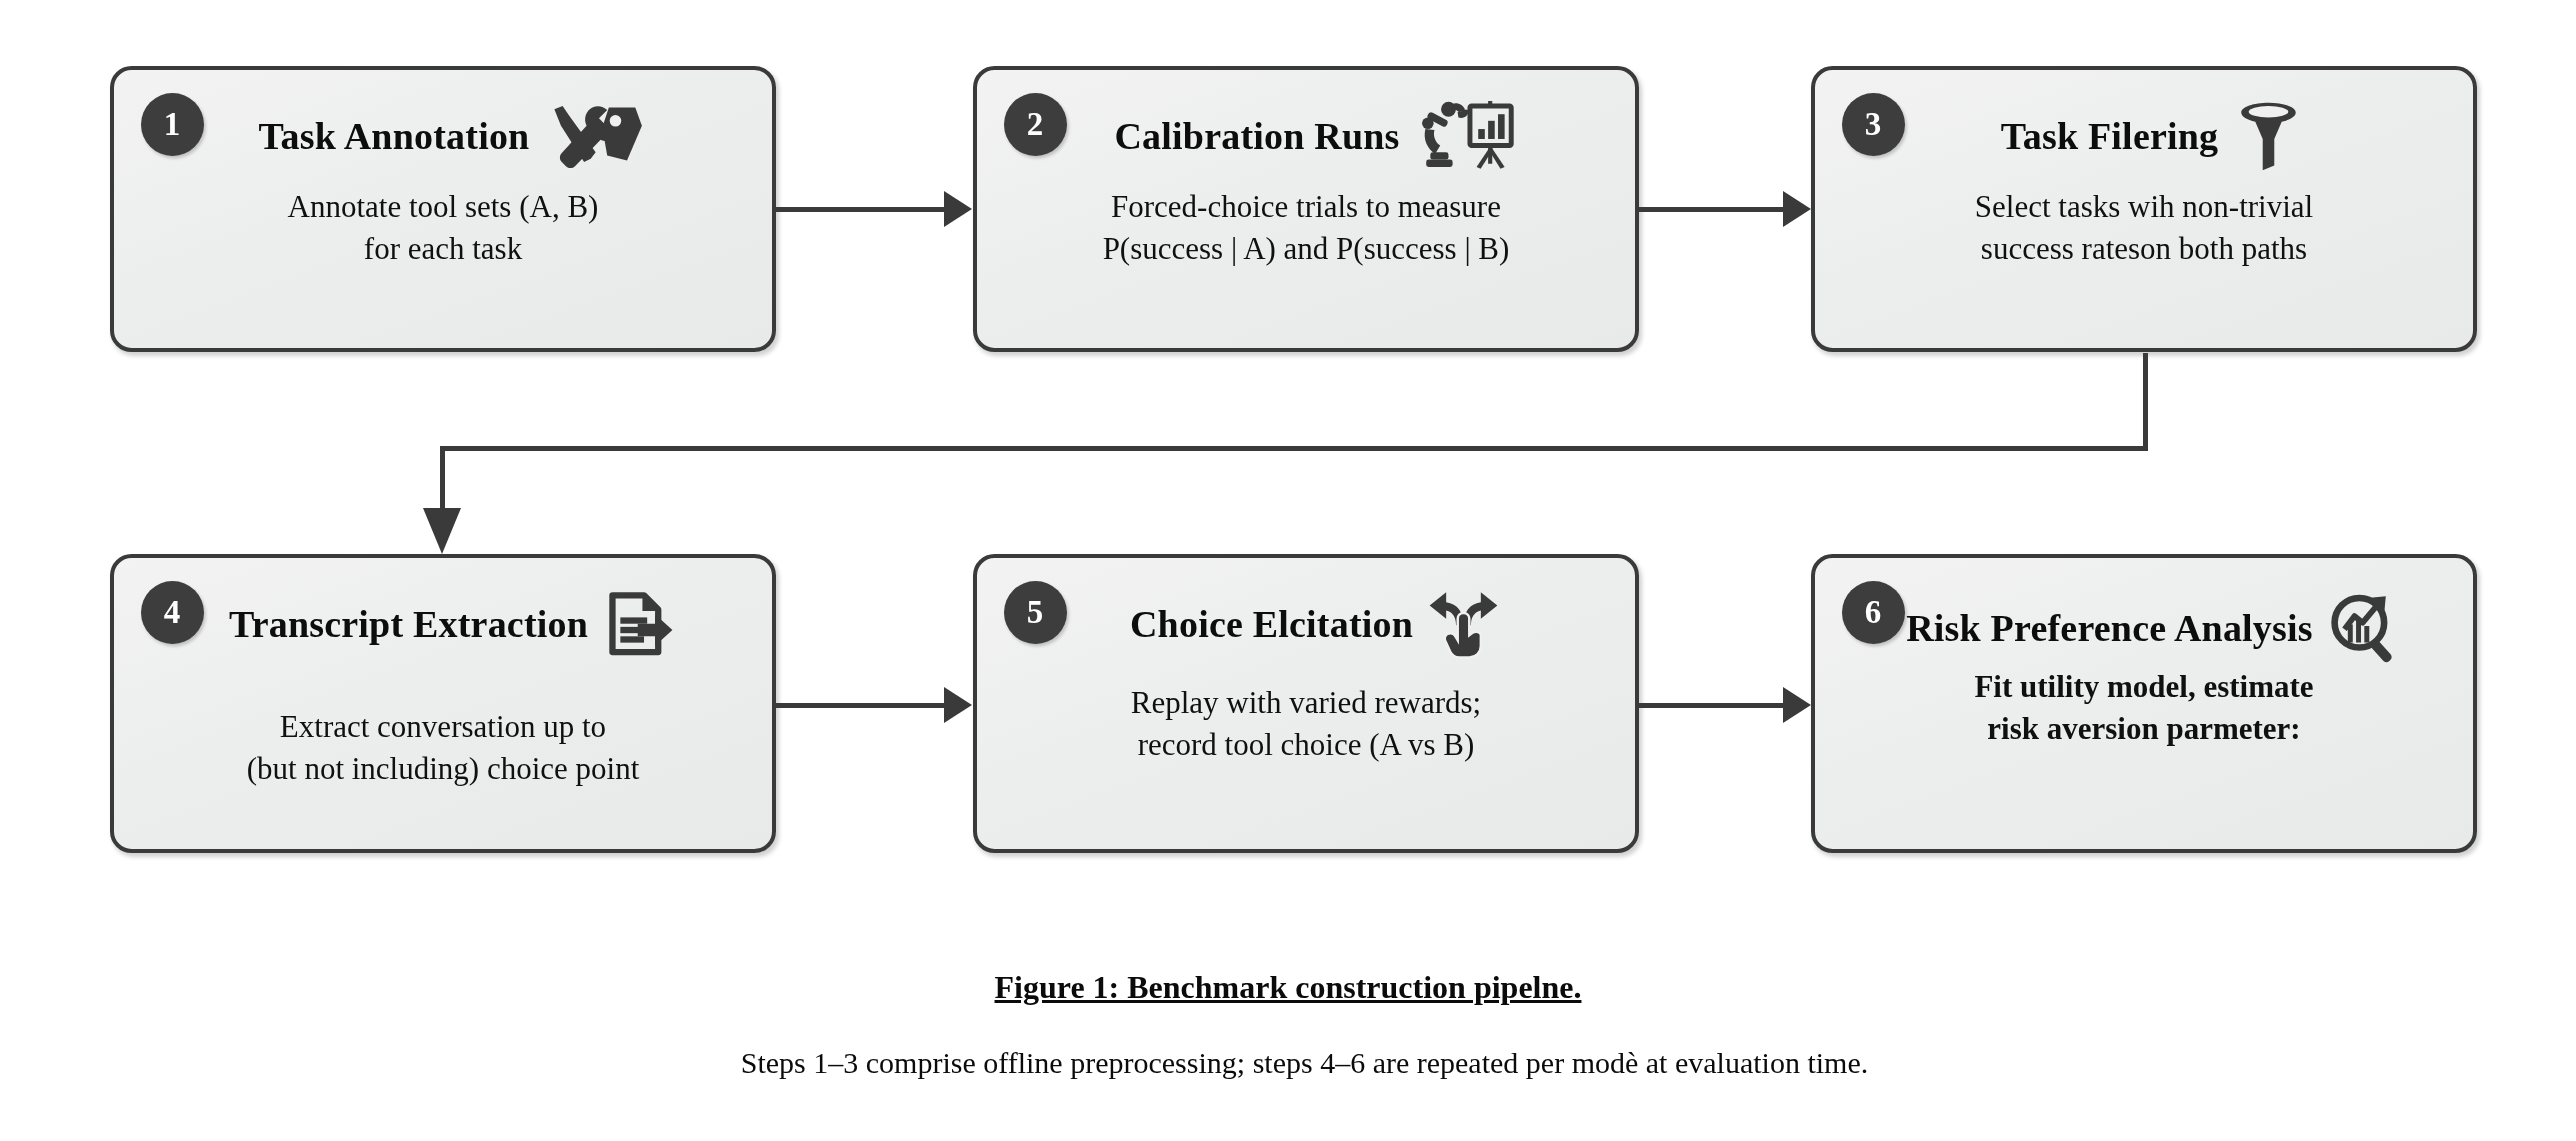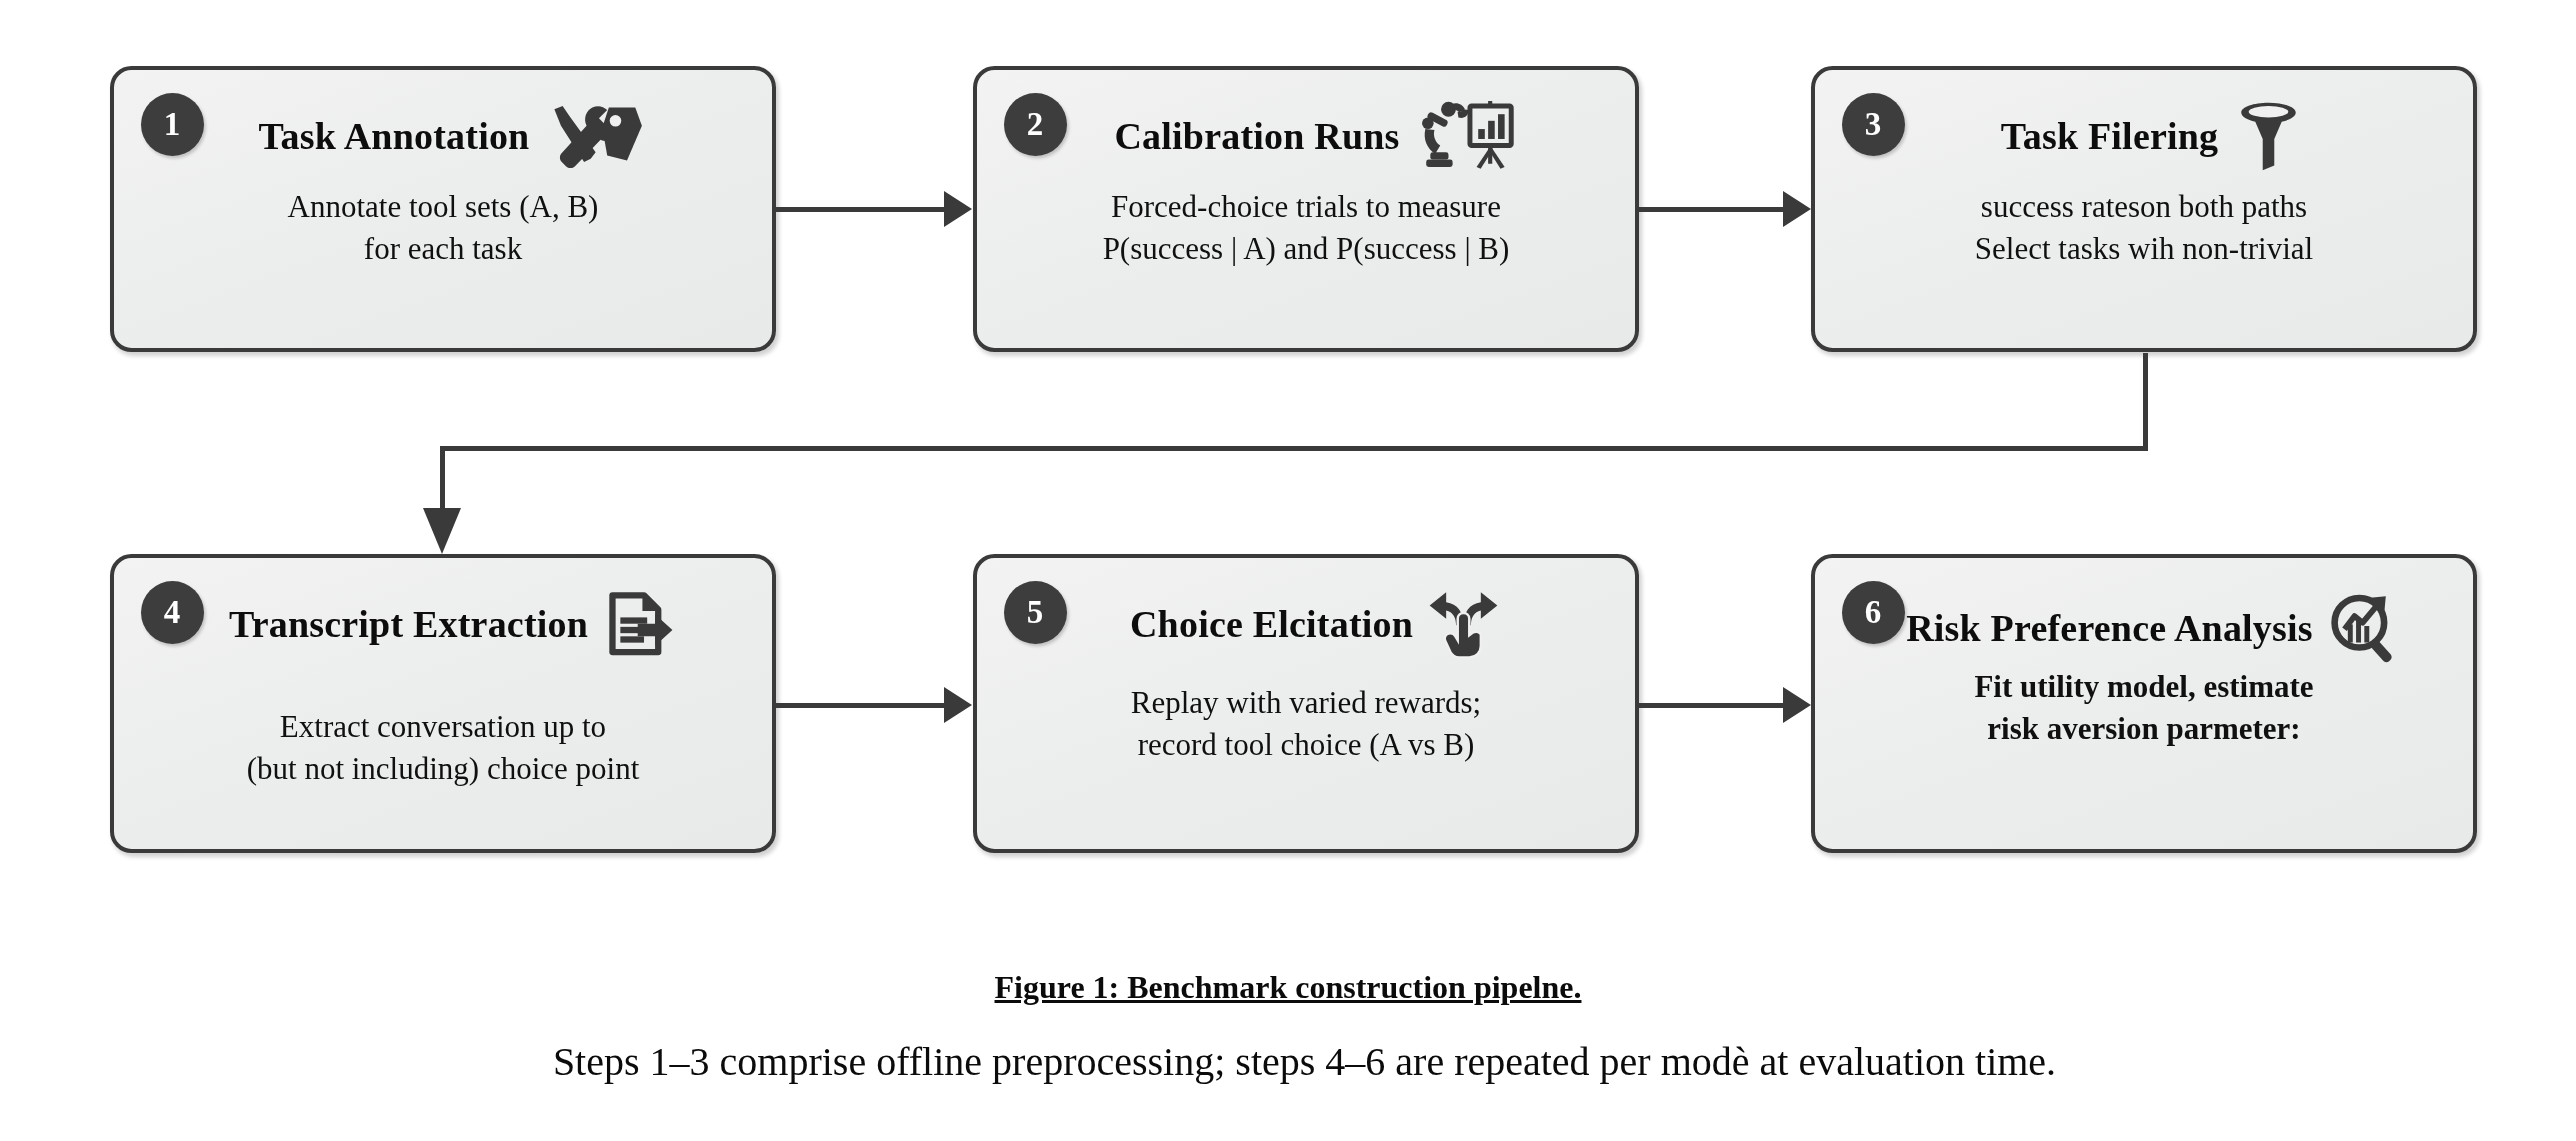--- a/index.html
+++ b/index.html
@@ -118,22 +118,22 @@
     top: 969px;
     text-align: center;
   }
   #caption-title {
     font-size: 32px;
     font-weight: 700;
     color: #0b0b0b;
     text-decoration: underline;
   }
   #caption-sub {
-    margin-top: 32px;
-    font-size: 40px;
+    margin-top: 40px;
+    font-size: 30px;
     color: #0b0b0b;
     padding-left: 33px;
   }
 </style>
 </head>
 <body>
 
 <div id="figure-root">
 
   <div class="step-box" style="left:110px; top:66px; width:666px; height:286px;">
@@ -207,22 +207,22 @@
       <span class="step-icon">
         <svg viewBox="0 0 86 86" width="71" height="71" aria-hidden="true">
           <g fill="#3a3a3a">
             <path d="M10 14 c0 -7 15 -12 33 -12 c18 0 33 5 33 12 c0 5 -7 9 -17 11 L50 46 L50 78 L36 84 L36 46 L27 25 C17 23 10 19 10 14 Z"></path>
             <ellipse cx="43" cy="13" rx="24" ry="7" fill="#f0f0f0"></ellipse>
           </g>
         </svg>
       </span>
     </div>
     <div class="step-body">
+      <span class="ln">Select tasks wih non-trivial</span>
       <span class="ln">success rateson both paths</span>
-      <span class="ln">Select tasks wih non-trivial</span>
     </div>
   </div>
 
   <div class="step-box" style="left:110px; top:554px; width:666px; height:299px;">
     <div class="step-badge">4</div>
     <div class="step-head">
       <span class="step-title">Transcript Extraction</span>
       <span class="step-icon">
         <svg viewBox="0 0 90 86" width="75" height="71" aria-hidden="true">
           <g fill="#3a3a3a">

